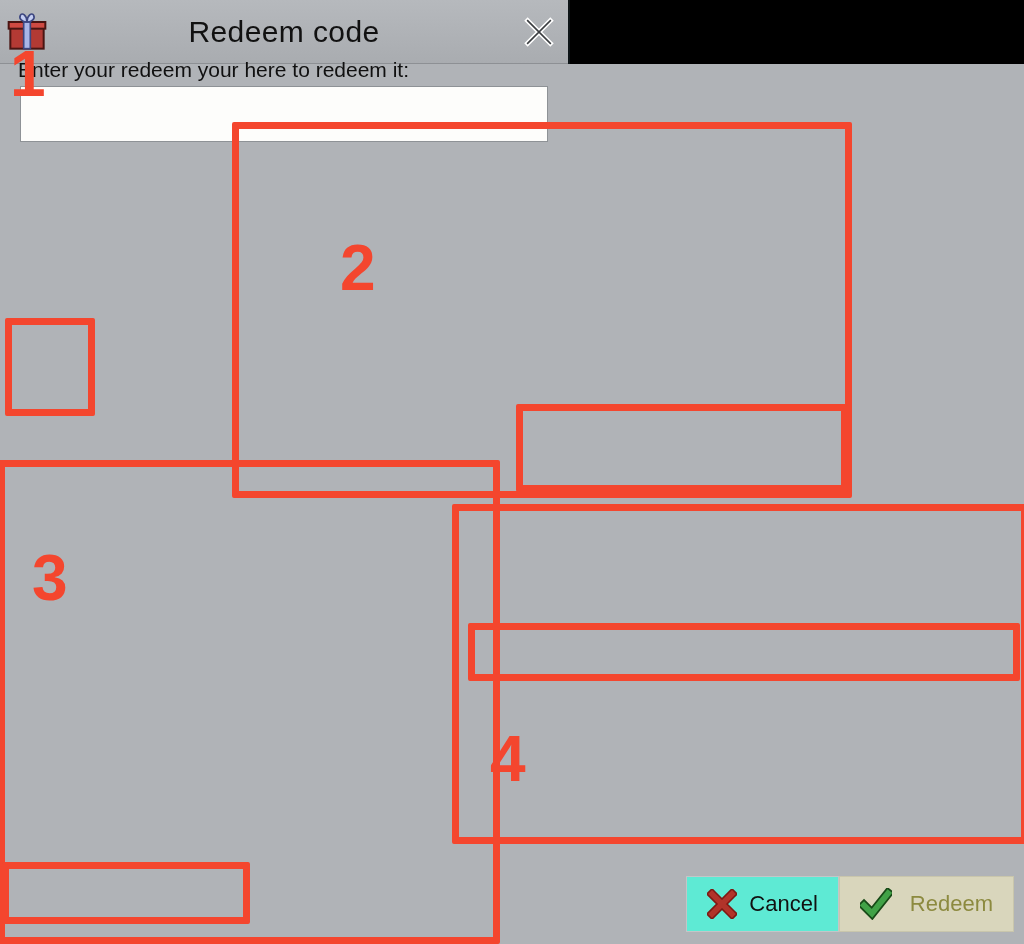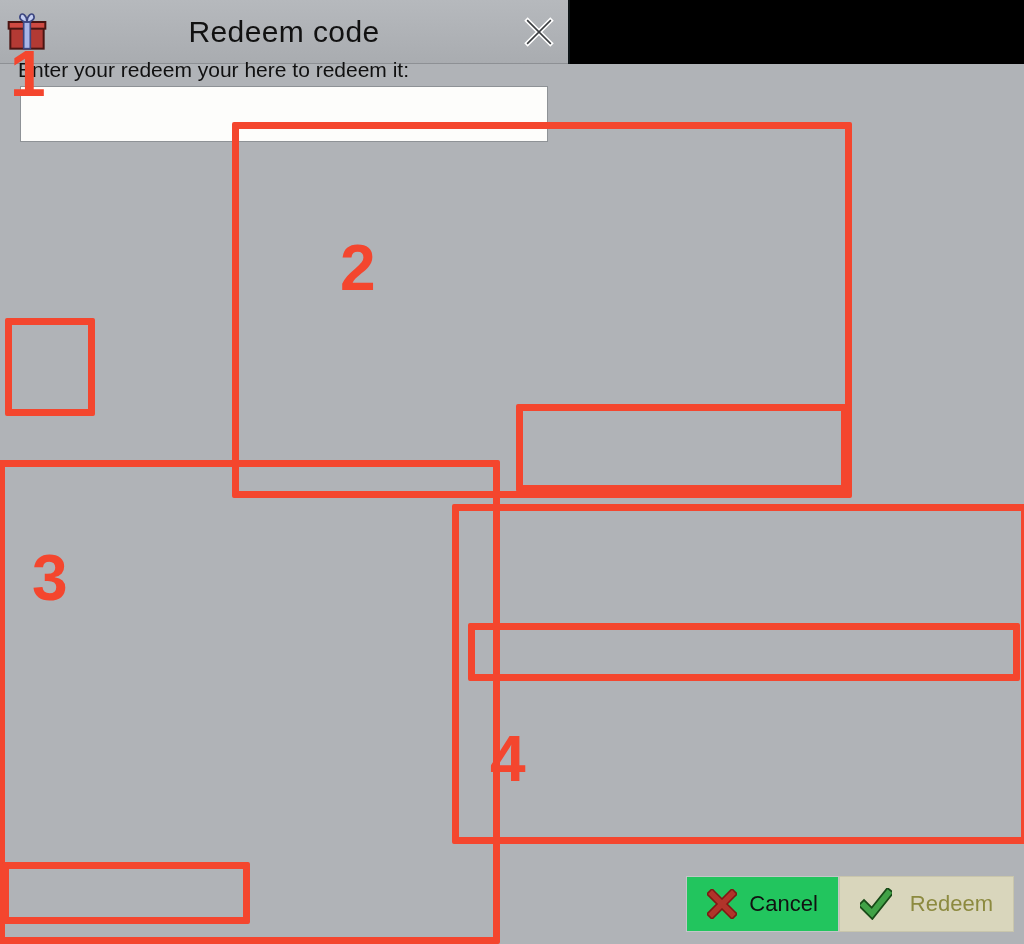--- a/index.html
+++ b/index.html
@@ -158,21 +158,21 @@
   #redeem-input{
     position:absolute; left:20px; top:22px; width:528px; height:56px;
     background:#fdfdfb; border:1px solid #8e9296; outline:none;
     font-family:"Liberation Sans", sans-serif; font-size:20px; padding:0 8px; color:#111;
   }
   #redeem-btns{ position:absolute; right:10px; bottom:12px; display:flex; }
   .rbtn{
     height:56px; display:flex; align-items:center; gap:12px; padding:0 20px; cursor:pointer;
     font-size:22px;
   }
-  #btn-cancel{ background:#22c55e; color:#111; border:1px solid #c3c6c8; }
+  #btn-cancel{ background:#5eead4; color:#111; border:1px solid #c3c6c8; }
   #btn-redeem{ background:#d9d6bc; color:#8c8a3f; border:1px solid #c9c6ac;gap:18px; }
 
   
   .hl{ position:absolute; border:7px solid #F4462E; border-radius:2px; pointer-events:none; }
   .num{
     position:absolute; color:#F4462E; font-weight:700; font-family:"Liberation Sans",sans-serif;
     pointer-events:none; line-height:1;
   }
   .pixel-icon{ image-rendering:pixelated; display:block; }
 </style>

